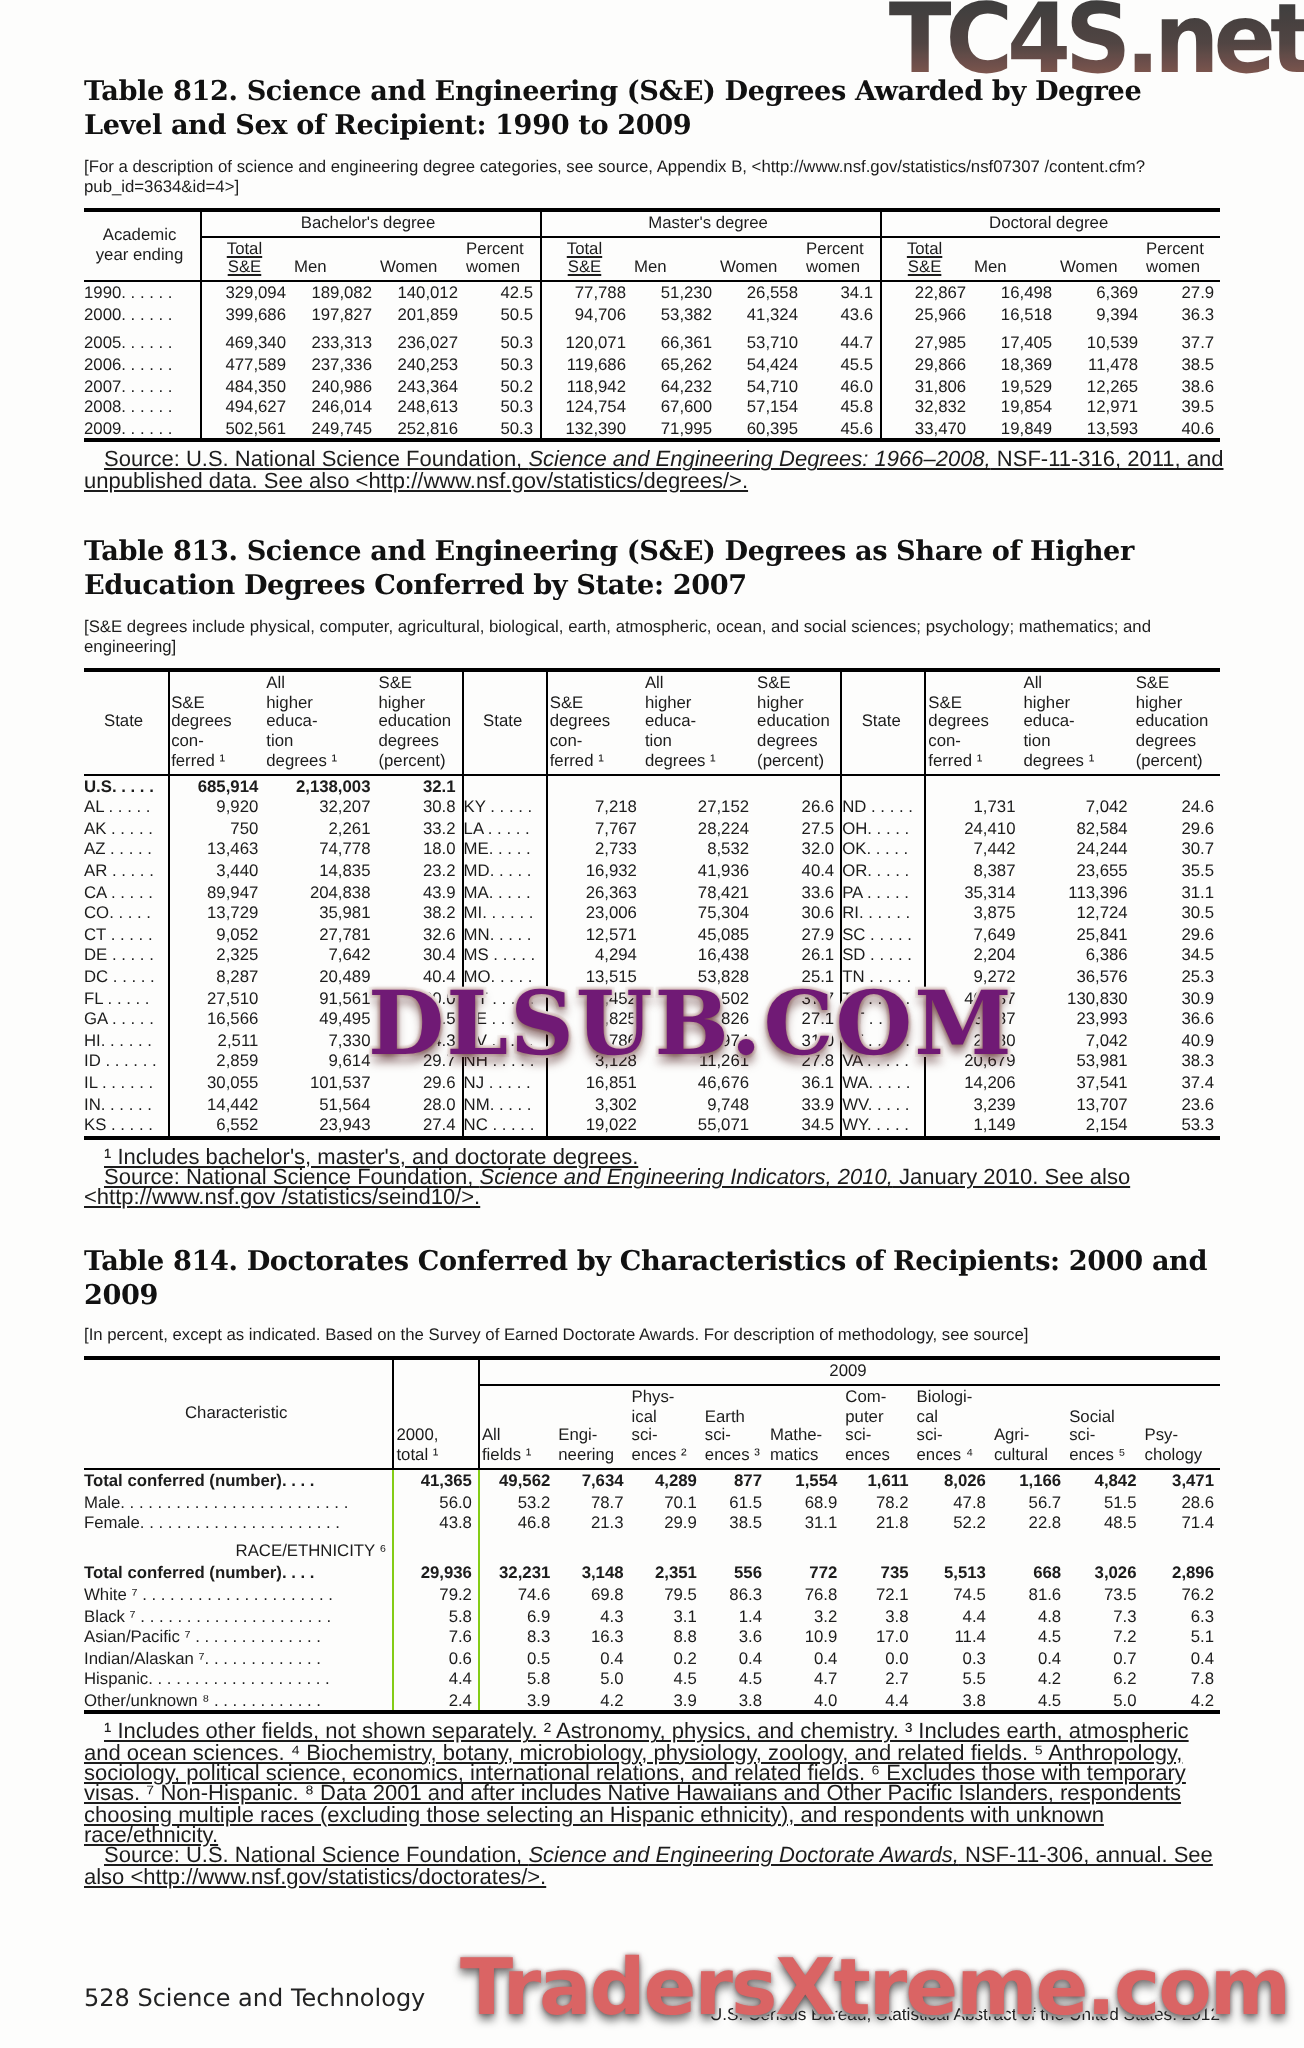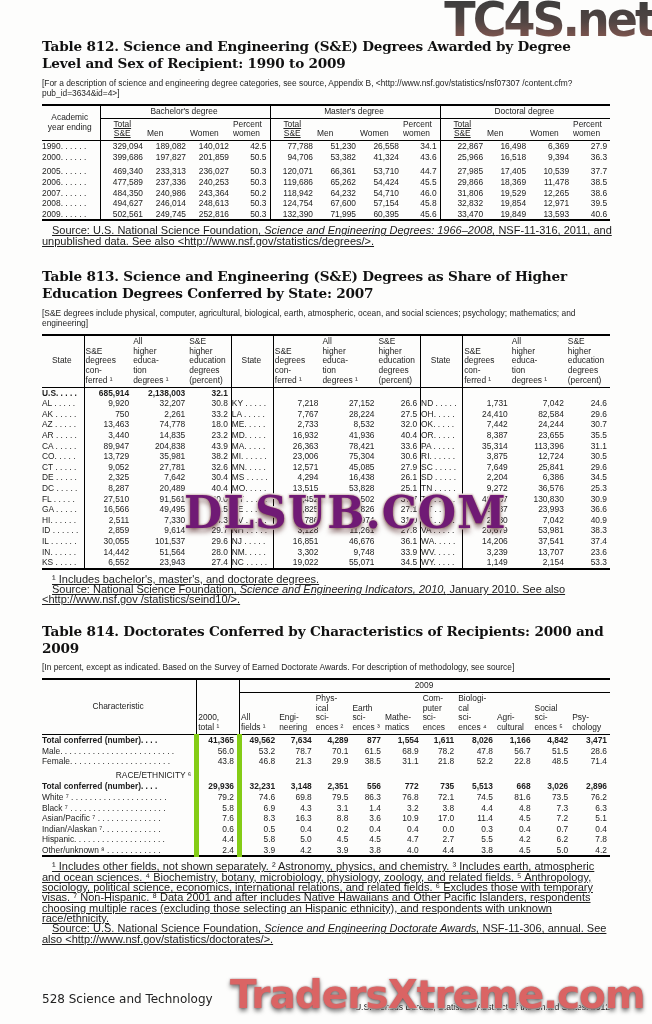--- a/index.html
+++ b/index.html
@@ -27,21 +27,21 @@
   .t812,.t813,.t814{border-top:2px solid #000;border-bottom:2px solid #000;}
   .t812 thead,.t813 thead,.t814 thead{border-bottom:1px solid #000;}
   th.grp{text-align:center;border-bottom:1px solid #000;vertical-align:middle;}
   th.stub{vertical-align:middle;text-align:center;}
   th.rt{text-align:left;vertical-align:bottom;}
   th.ctr{text-align:center;vertical-align:bottom;text-decoration:underline;}
   .bR{border-right:1px solid #000;}
   .t812 td:nth-child(1),.t812 td:nth-child(5),.t812 td:nth-child(9){border-right:1px solid #000;}
   .t813 td:nth-child(1),.t813 td:nth-child(4),.t813 td:nth-child(5),
   .t813 td:nth-child(8),.t813 td:nth-child(9){border-right:1px solid #000;}
-  .t814 td:nth-child(1),.t814 td:nth-child(2){border-right:5px solid #84cc16;}
+  .t814 td:nth-child(1),.t814 td:nth-child(2){border-right:1px solid #84cc16;}
 
   .sec{margin-top:22px;}
 
   .pagefooter{position:absolute;left:42px;top:992px;width:568px;font-size:12px;
               font-family:"DejaVu Sans",sans-serif;color:#222;}
   .pagefooter .right{position:absolute;right:0;top:10px;font-size:8.6px;
                      font-family:"Liberation Sans",sans-serif;}
 
   
   .wm-top{position:absolute;top:-8px;right:-2px;z-index:9;

